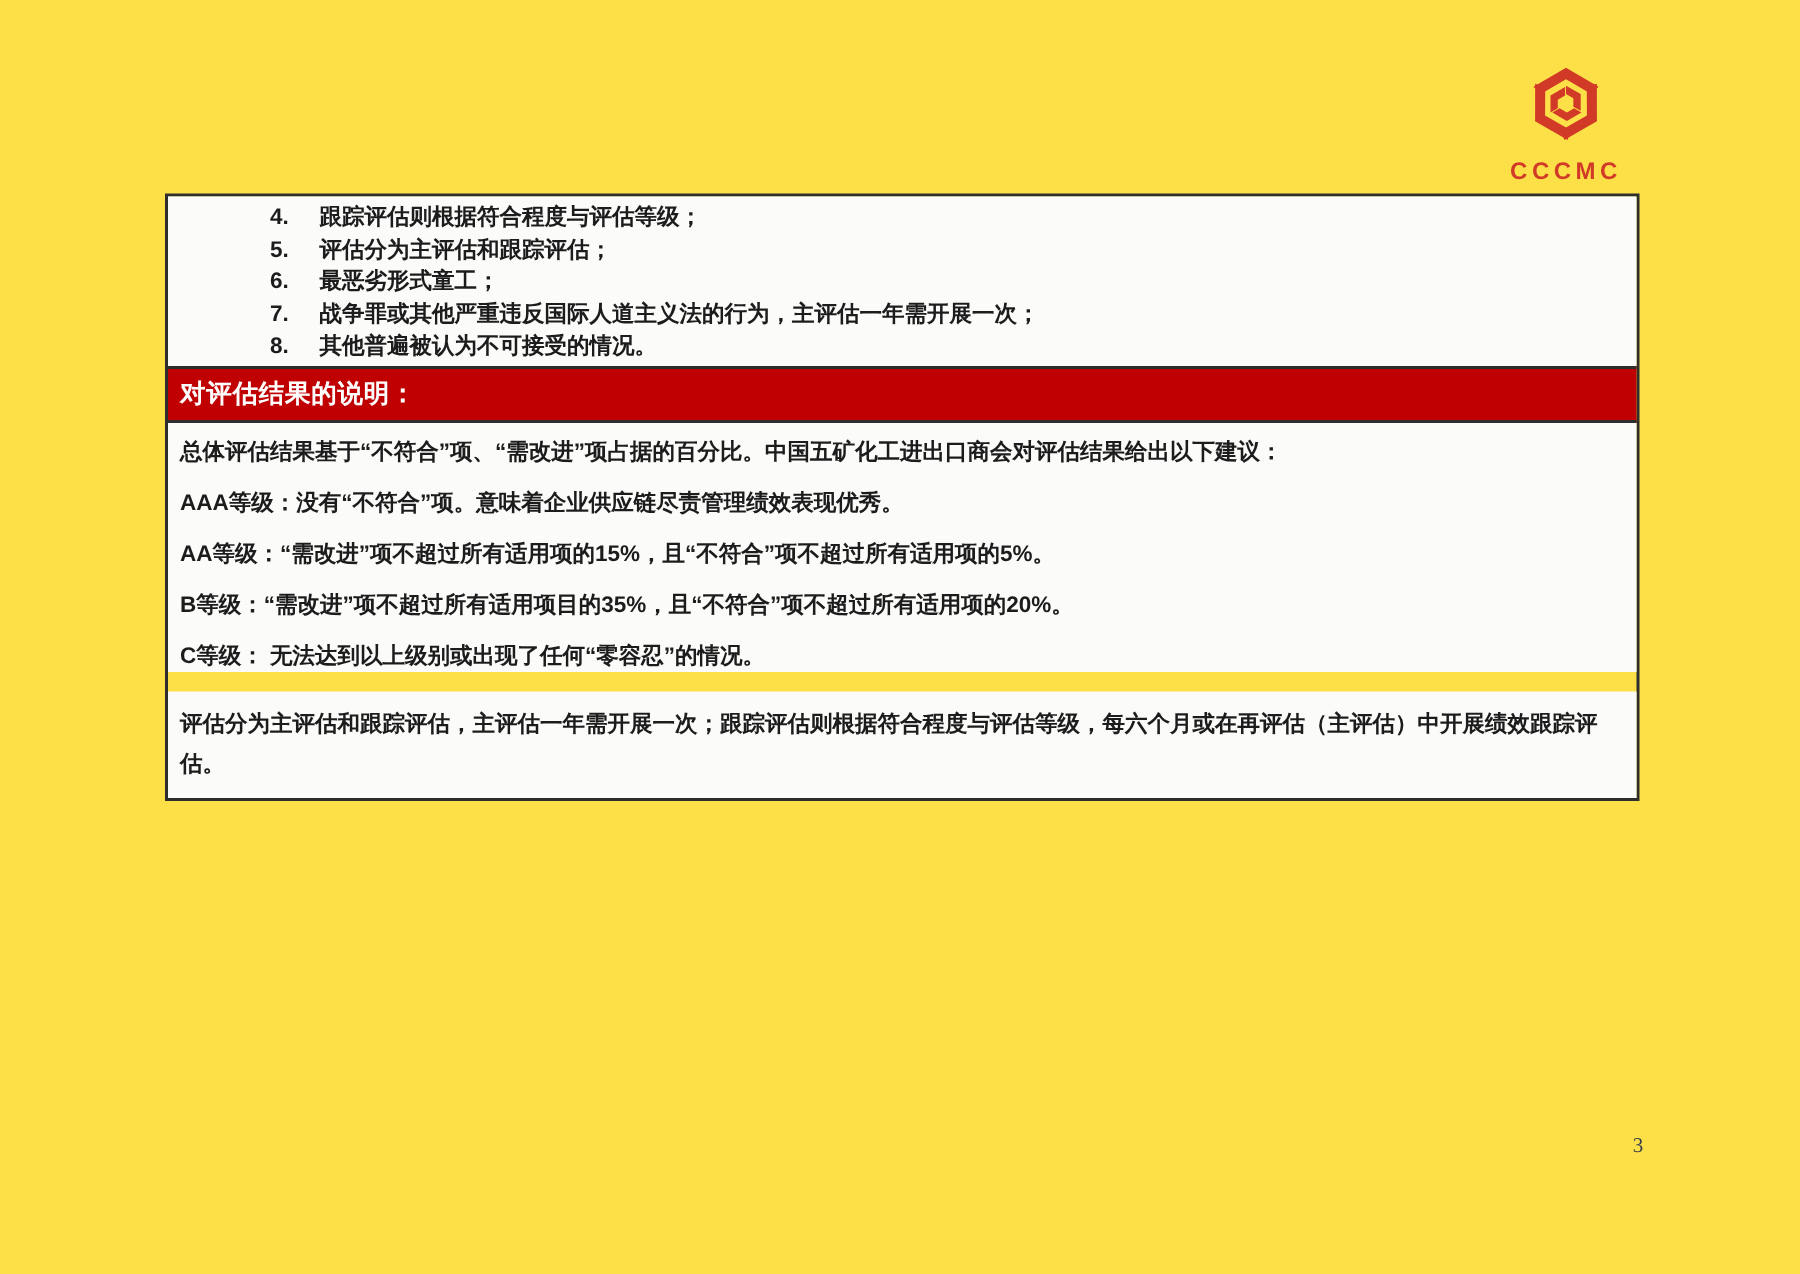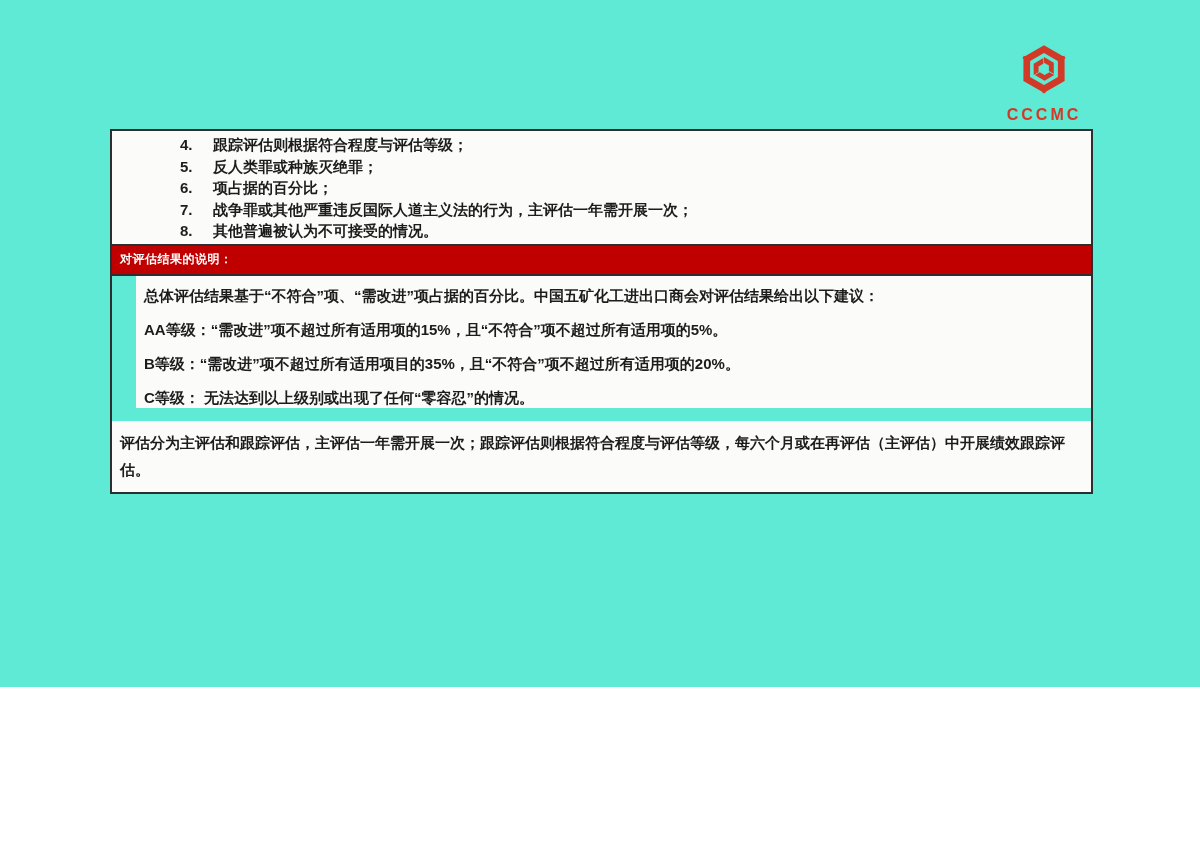--- a/index.html
+++ b/index.html
@@ -4,22 +4,22 @@
 <style>
   html, body {
     margin: 0;
     padding: 0;
     background: #ffffff;
     font-family: "Liberation Sans", sans-serif;
   }
   .page {
     position: relative;
     width: 1200px;
-    height: 687px;
-    background: #5eead4;
+    height: 849px;
+    background: #fde047;
     overflow: hidden;
   }
 
   
   .logo {
     position: absolute;
     left: 998px;
     top: 34px;
     width: 92px;
     text-align: center;
@@ -56,30 +56,29 @@
     font-weight: 600;
     line-height: 21.6px;
   }
   .list-num {
     width: 33px;
     flex: 0 0 33px;
   }
   .bar {
     background: #c00000;
     color: #ffffff;
-    font-size: 12px;
+    font-size: 17px;
     font-weight: bold;
     padding: 5px 8px 6px 8px;
     border-top: 2px solid #2e2e2e;
     border-bottom: 2px solid #2e2e2e;
     letter-spacing: 0.5px;
   }
   .sec-grades {
     padding: 9px 10px 0px 8px;
-    margin-left: 24px;
   }
   .sec-grades p {
     margin: 0 0 13px 0;
     font-size: 15px;
     font-weight: 600;
     line-height: 21px;
   }
   .sec-type {
     padding: 8px 24px 9px 8px;
     font-size: 15px;
@@ -128,40 +127,41 @@
 
   <div class="doc-box">
 
     <div class="sec sec-list">
       <div class="list-row">
         <span class="list-num">4.</span>
         <span>跟踪评估则根据符合程度与评估等级；</span>
       </div>
       <div class="list-row">
         <span class="list-num">5.</span>
-        <span>反人类罪或种族灭绝罪；</span>
+        <span>评估分为主评估和跟踪评估；</span>
       </div>
       <div class="list-row">
         <span class="list-num">6.</span>
-        <span>项占据的百分比；</span>
+        <span>最恶劣形式童工；</span>
       </div>
       <div class="list-row">
         <span class="list-num">7.</span>
         <span>战争罪或其他严重违反国际人道主义法的行为，主评估一年需开展一次；</span>
       </div>
       <div class="list-row">
         <span class="list-num">8.</span>
         <span>其他普遍被认为不可接受的情况。</span>
       </div>
     </div>
 
     <div class="bar">对评估结果的说明：</div>
 
     <div class="sec sec-grades">
       <p>总体评估结果基于“不符合”项、“需改进”项占据的百分比。中国五矿化工进出口商会对评估结果给出以下建议：</p>
+      <p>AAA等级：没有“不符合”项。意味着企业供应链尽责管理绩效表现优秀。</p>
       <p>AA等级：“需改进”项不超过所有适用项的15%，且“不符合”项不超过所有适用项的5%。</p>
       <p>B等级：“需改进”项不超过所有适用项目的35%，且“不符合”项不超过所有适用项的20%。</p>
       <p>C等级： 无法达到以上级别或出现了任何“零容忍”的情况。</p>
     </div>
 
 
     <div class="sec sec-type">评估分为主评估和跟踪评估，主评估一年需开展一次；跟踪评估则根据符合程度与评估等级，每六个月或在再评估（主评估）中开展绩效跟踪评估。</div>
 
   </div>
 

